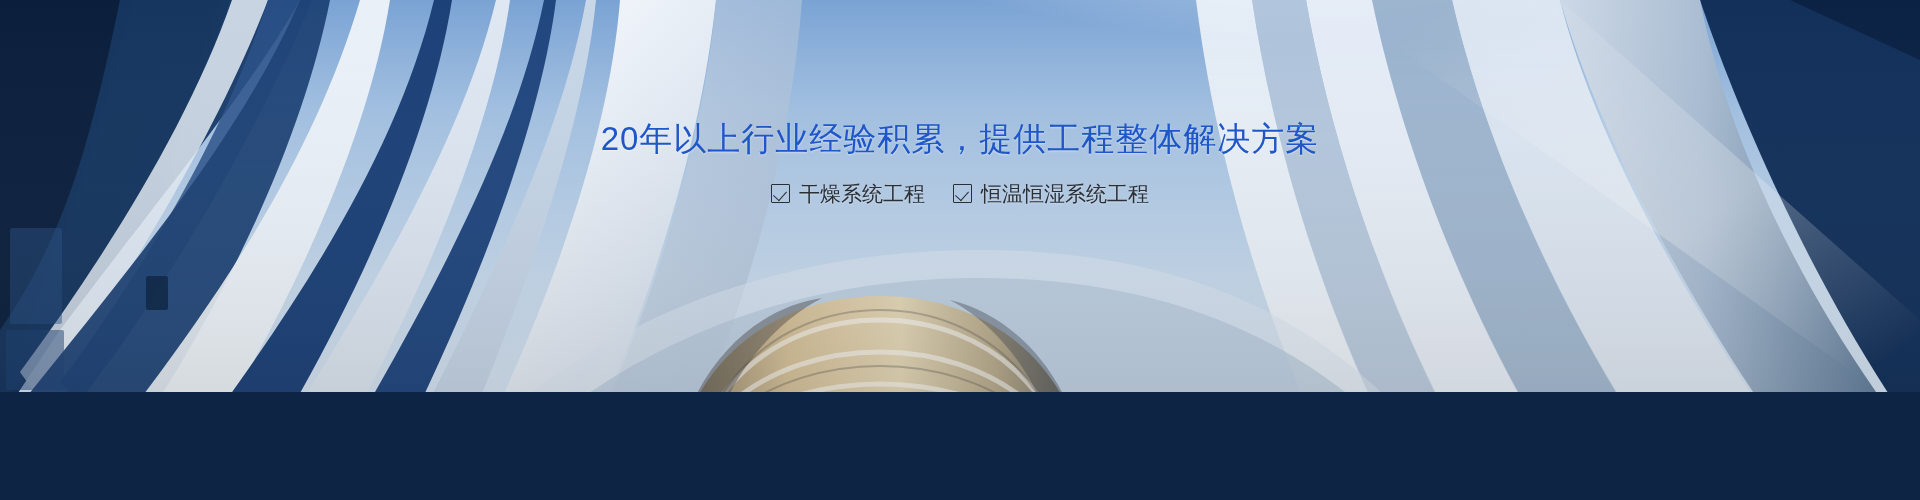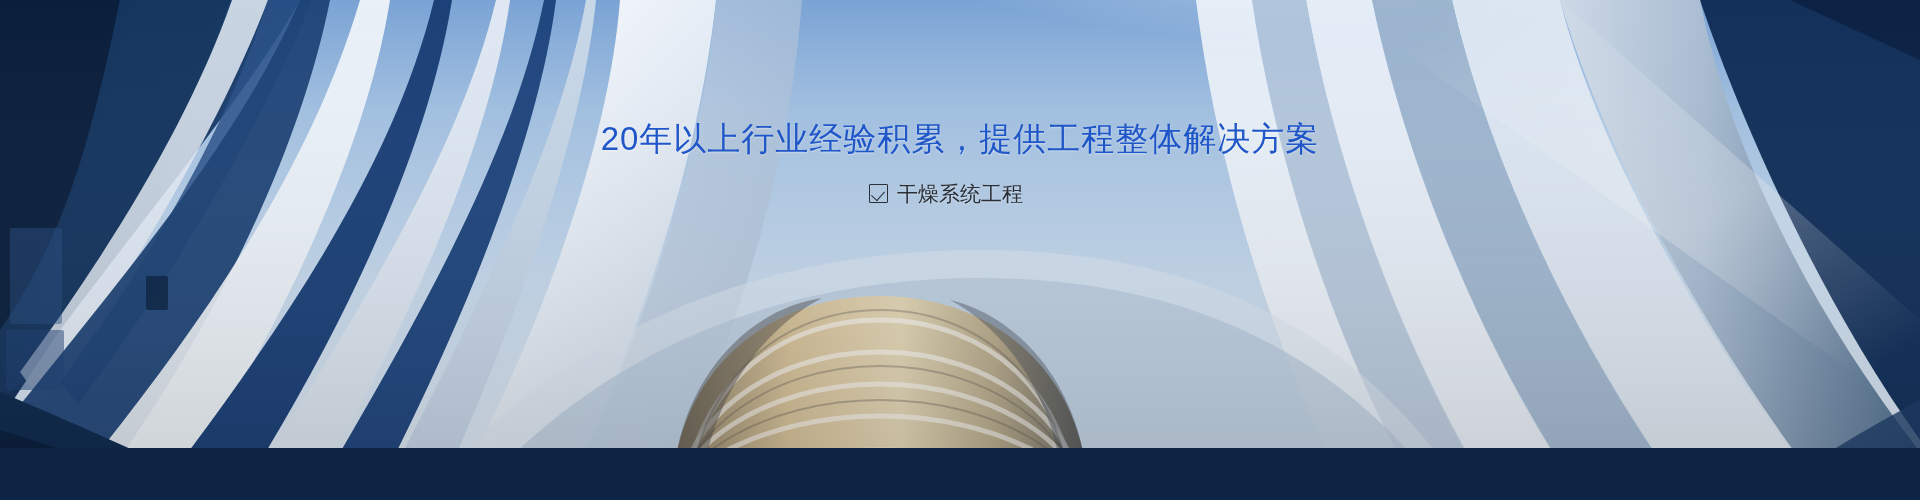--- a/index.html
+++ b/index.html
@@ -2,21 +2,21 @@
 <html><head>
 <meta charset="utf-8">
 <style>
   html,body{margin:0;padding:0;}
   body{
     width:1920px;height:500px;overflow:hidden;
     font-family:"Liberation Sans","DejaVu Sans",sans-serif;
     background:#0d2444;
   }
   #banner{
-    position:relative;width:1920px;height:448px;overflow:hidden;
+    position:relative;width:1920px;height:392px;overflow:hidden;
   }
   
   .bg{position:absolute;inset:0;overflow:hidden;}
   .bg svg{position:absolute;inset:0;width:1920px;height:500px;display:block;}
 
   
   .content{
     position:absolute;inset:0;z-index:40;
     display:flex;flex-direction:column;align-items:center;
     padding-top:118px;box-sizing:border-box;
@@ -186,16 +186,20 @@
 
     <div class="features">
 
       <div class="feature">
         <span class="chk"></span>
         <span>干燥系统工程</span>
       </div>
 
 
 
+      <div class="feature">
+        <span class="chk"></span>
+        <span>恒温恒湿系统工程</span>
+      </div>
 
     </div>
   </div>
 </div>
 
 </body></html>

